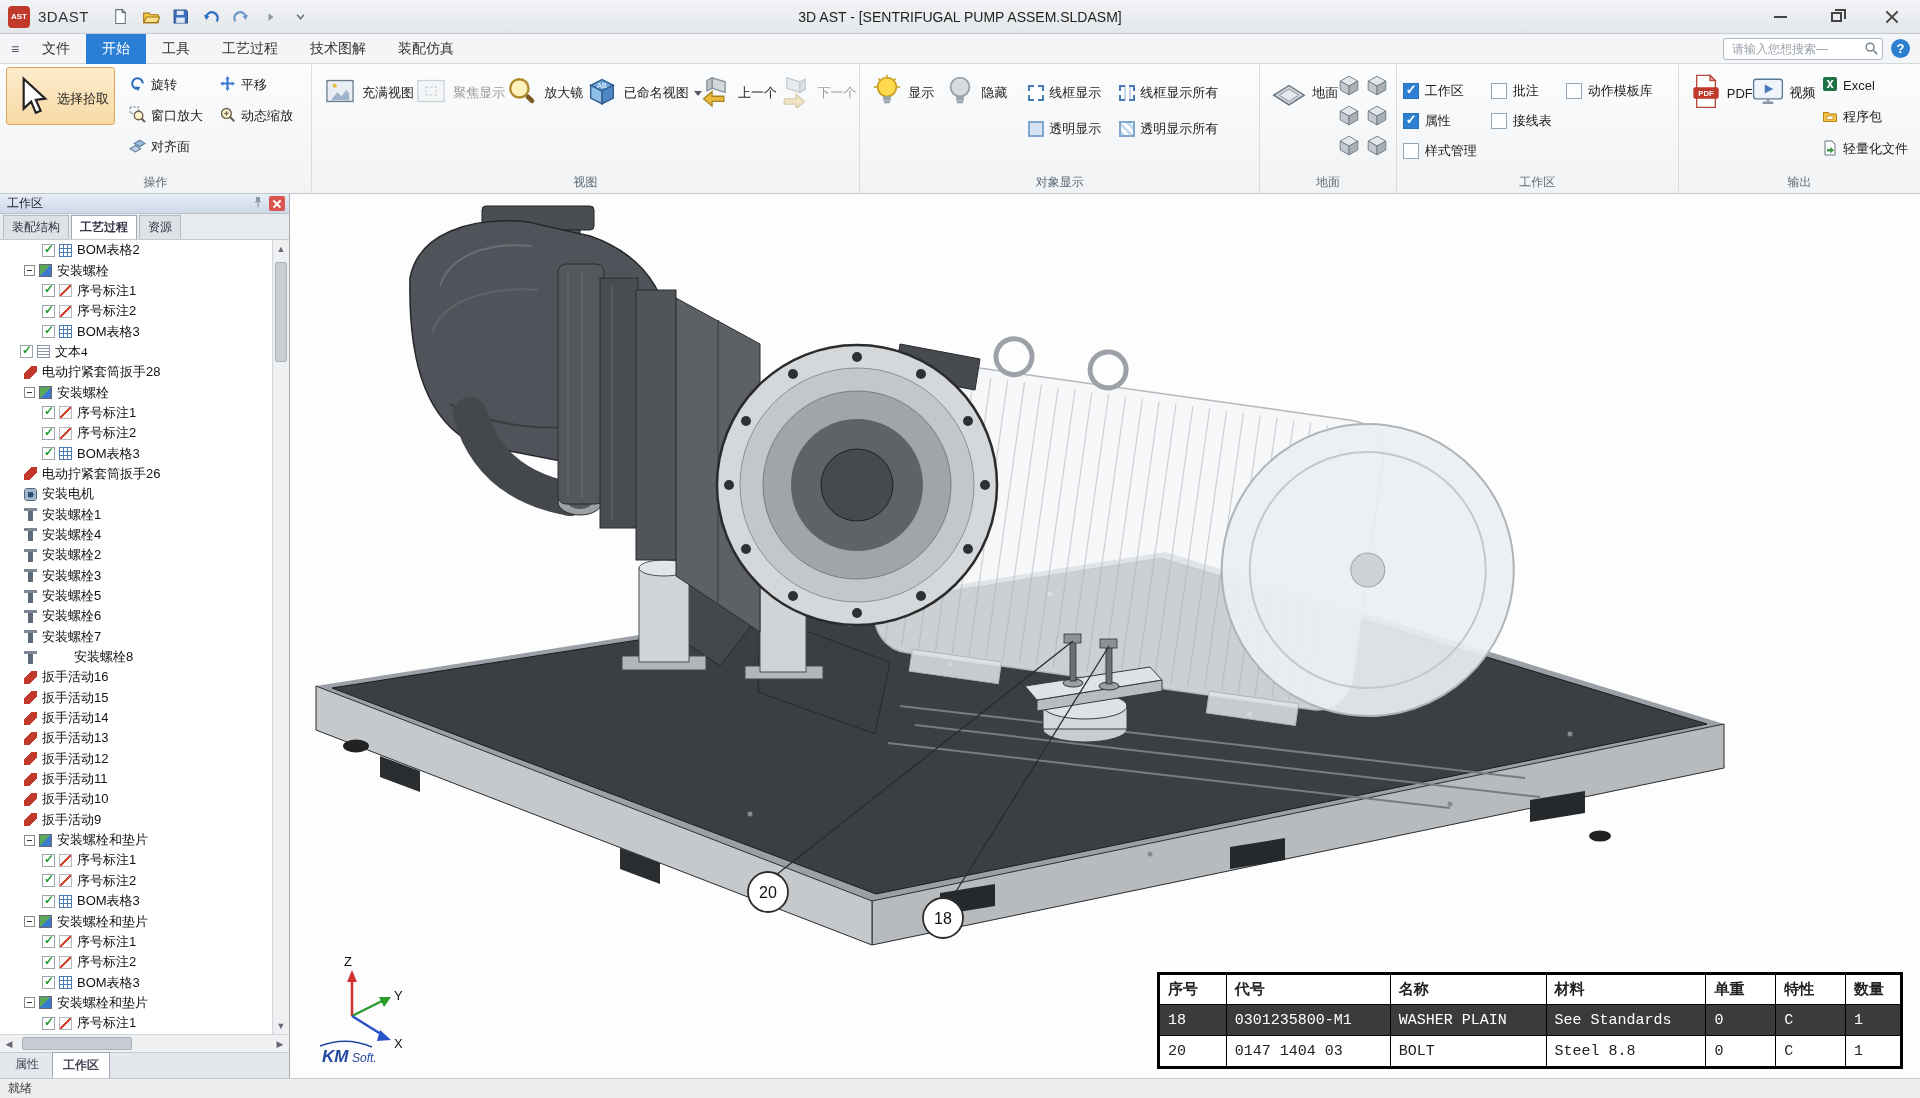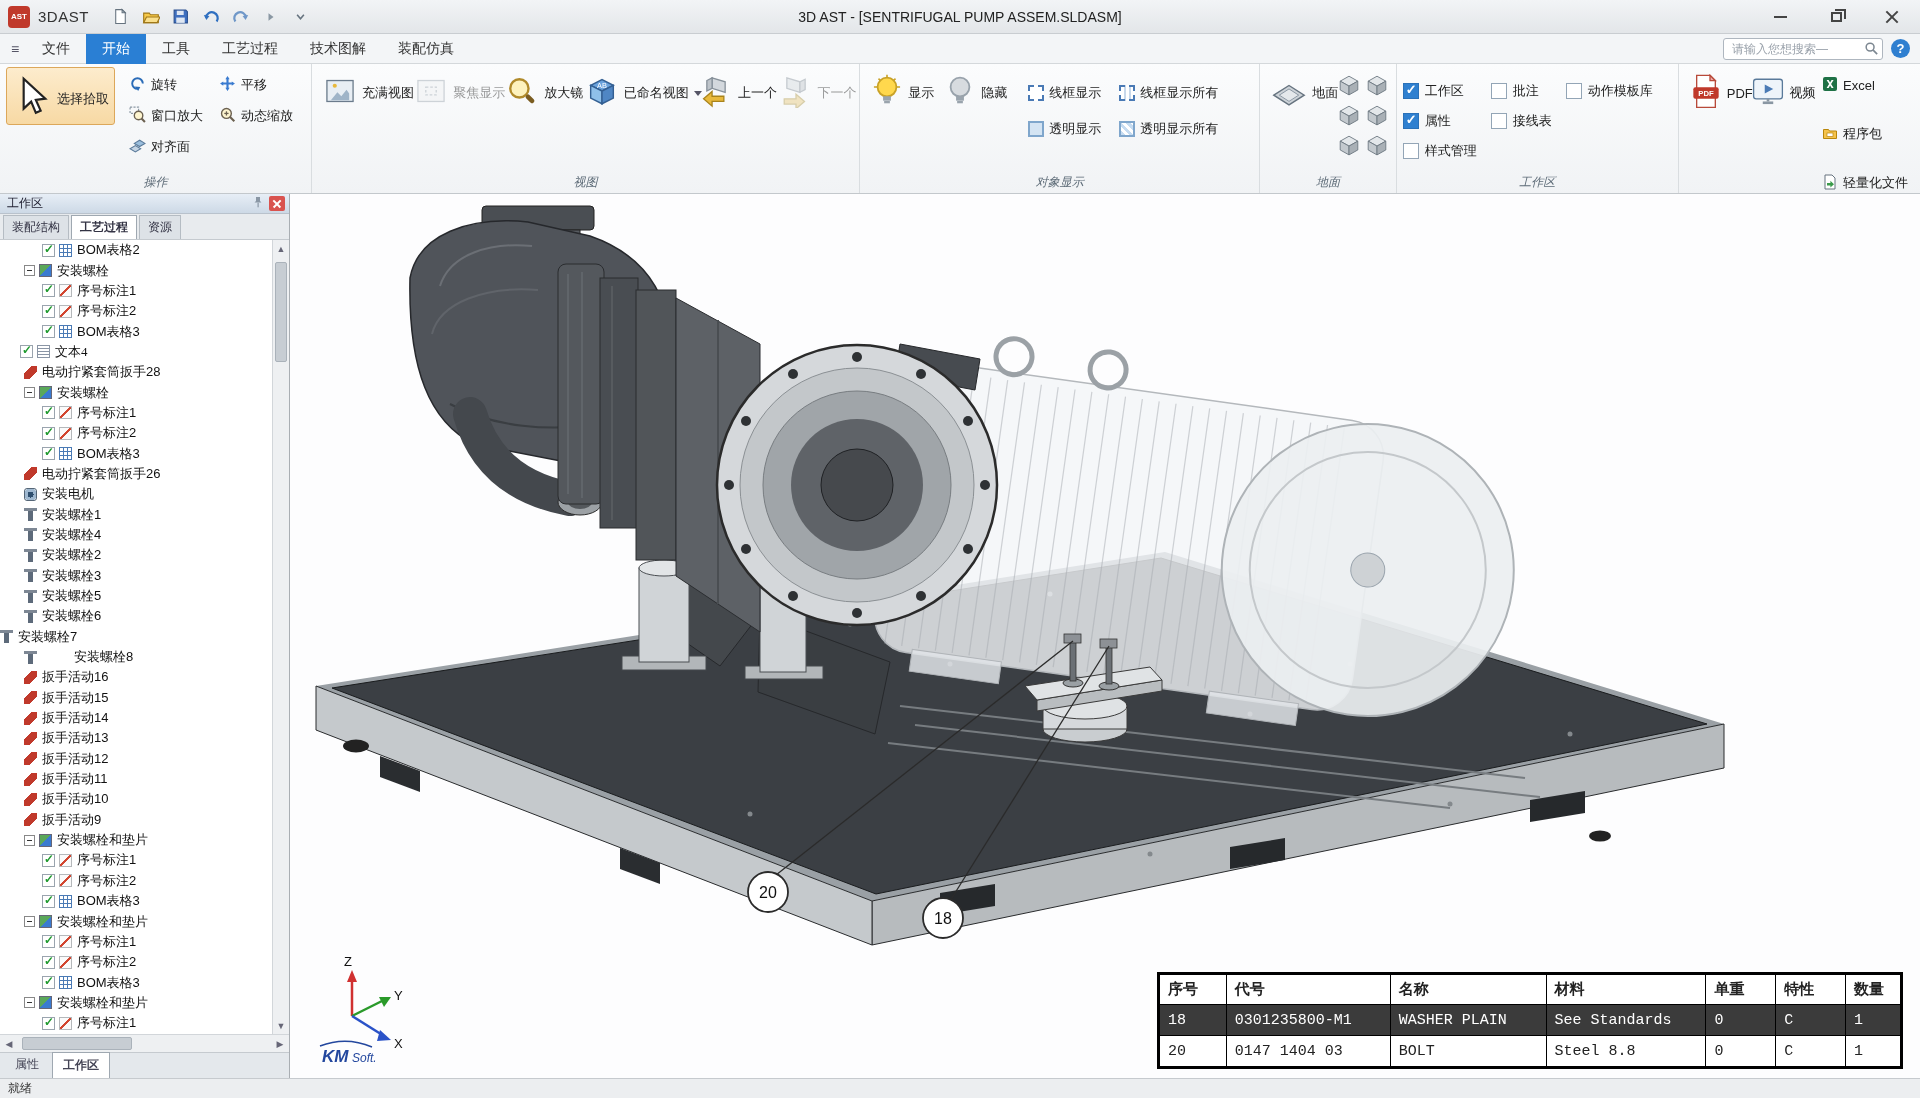--- a/index.html
+++ b/index.html
@@ -41,21 +41,21 @@
   .searchbox input::placeholder { color:#9aa2ab; }
   .search-ic { position:absolute; right:4px; top:3px; }
   .helpbtn { width:19px; height:19px; border-radius:50%; background:#2f7fd0; color:#fff;
     font-size:13px; font-weight:bold; display:flex; align-items:center; justify-content:center; cursor:pointer; }
 
   
   .ribbon { height:130px; background:linear-gradient(#fbfcfd,#f1f3f5);
     border-bottom:1px solid #c3c8cc; display:flex; align-items:stretch; overflow:hidden; }
   .rgroup { border-right:1px solid #d9dde0; display:flex; flex-direction:column; padding:3px 6px 0 6px; }
   .rg-content { flex:1; display:flex; align-items:flex-start; }
-  .rg-label { height:20px; text-align:center; font-size:12px; color:#5d6b77; line-height:18px;font-style:italic; }
+  .rg-label { height:20px; text-align:center; font-size:12px; color:#5d6b77; line-height:18px; }
   .bigbtn { display:flex; flex-direction:row; align-items:center; justify-content:flex-start;
     padding:7px 5px 2px 5px; min-width:66px; border-radius:3px; cursor:pointer; gap:5px; }
   .bigbtn .blabel { font-size:13px; color:#222; white-space:nowrap; }
   .bigbtn.disabled { opacity:0.45; }
   .bigbtn.selected { background:linear-gradient(#fdeccd,#f7d9a4); border:1px solid #dca75a; }
   .drop-arrow { width:0; height:0; border-left:4px solid transparent; border-right:4px solid transparent; border-top:5px solid #556; margin-top:1px; }
   .sbtn { display:flex; align-items:center; gap:5px; font-size:13px; color:#222;
     padding:3px 6px; border-radius:3px; cursor:pointer; white-space:nowrap; height:28px; }
   .vcol { display:flex; flex-direction:column; justify-content:flex-start; gap:3px; padding-top:4px; }
   .rchk-item { display:flex; align-items:center; gap:6px; font-size:13px; height:27px; cursor:pointer; white-space:nowrap; }
@@ -513,21 +513,21 @@
           <span>
             <svg width="34" height="34" viewBox="0 0 26 26">
                 <rect x="2" y="4" width="22" height="15" rx="2" fill="#eef4fa" stroke="#5a7a9a"></rect>
                 <path d="M10.5 8 L17 11.5 L10.5 15 Z" fill="#4a7ab5"></path>
                 <rect x="9" y="21" width="8" height="2" fill="#8a97a3"></rect>
                 <rect x="12" y="19" width="2" height="2" fill="#8a97a3"></rect>
               </svg>
           </span>
           <span class="blabel">视频</span>
         </div>
-        <div class="vcol" style="margin-left:8px; gap:21px">
+        <div class="vcol" style="margin-left:8px; gap:4px">
           <div class="sbtn">
             <span>
               <svg width="16" height="16" viewBox="0 0 16 16">
                   <rect x="1" y="1" width="14" height="14" rx="2" fill="#1e7145"></rect>
                   <path d="M4.6 4 L7.1 8 L4.6 12 H6.6 L8.1 9.6 L9.6 12 H11.6 L9.1 8 L11.6 4 H9.6 L8.1 6.4 L6.6 4 Z" fill="#fff"></path>
                 </svg>
             </span>
             <span>Excel</span>
           </div>
           <div class="sbtn">
@@ -694,21 +694,21 @@
               <span class="ti tree-icon ti-bolt"></span>
               <span class="tree-label">安装螺栓5</span>
             </div>
 
             <div class="tree-row" style="padding-left: 24px;">
 
               <span class="ti tree-icon ti-bolt"></span>
               <span class="tree-label">安装螺栓6</span>
             </div>
 
-            <div class="tree-row" style="">
+            <div class="tree-row" style="padding-left: 24px;">
 
               <span class="ti tree-icon ti-bolt"></span>
               <span class="tree-label">安装螺栓7</span>
             </div>
 
             <div class="tree-row" style="padding-left: 24px; gap: 32px;">
 
               <span class="ti tree-icon ti-bolt"></span>
               <span class="tree-label">安装螺栓8</span>
             </div>

